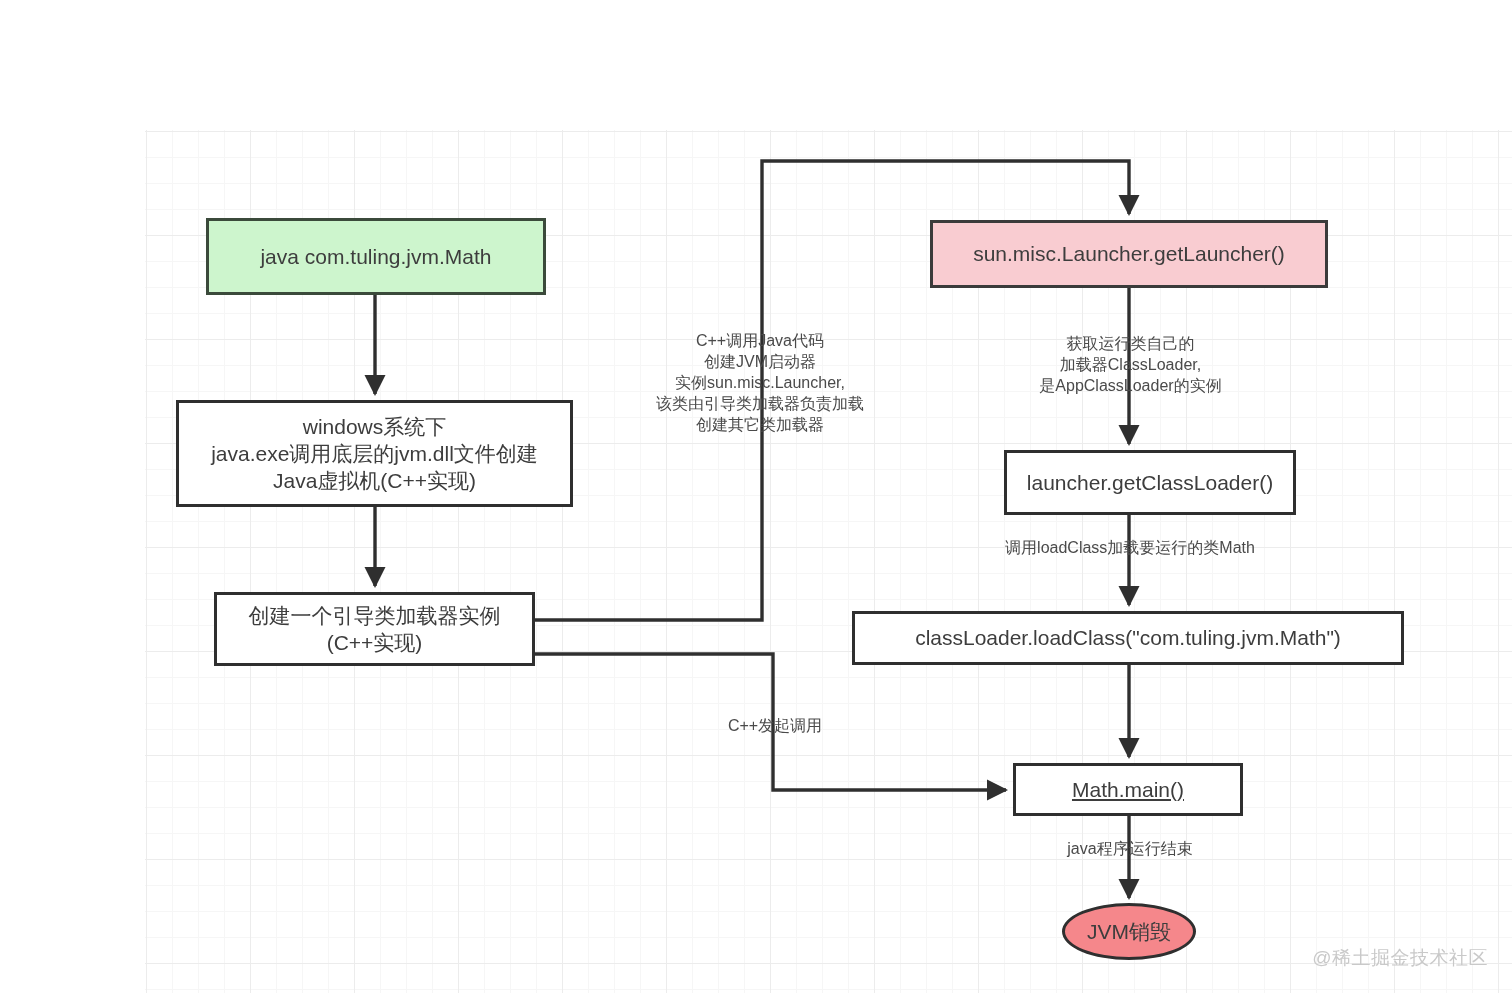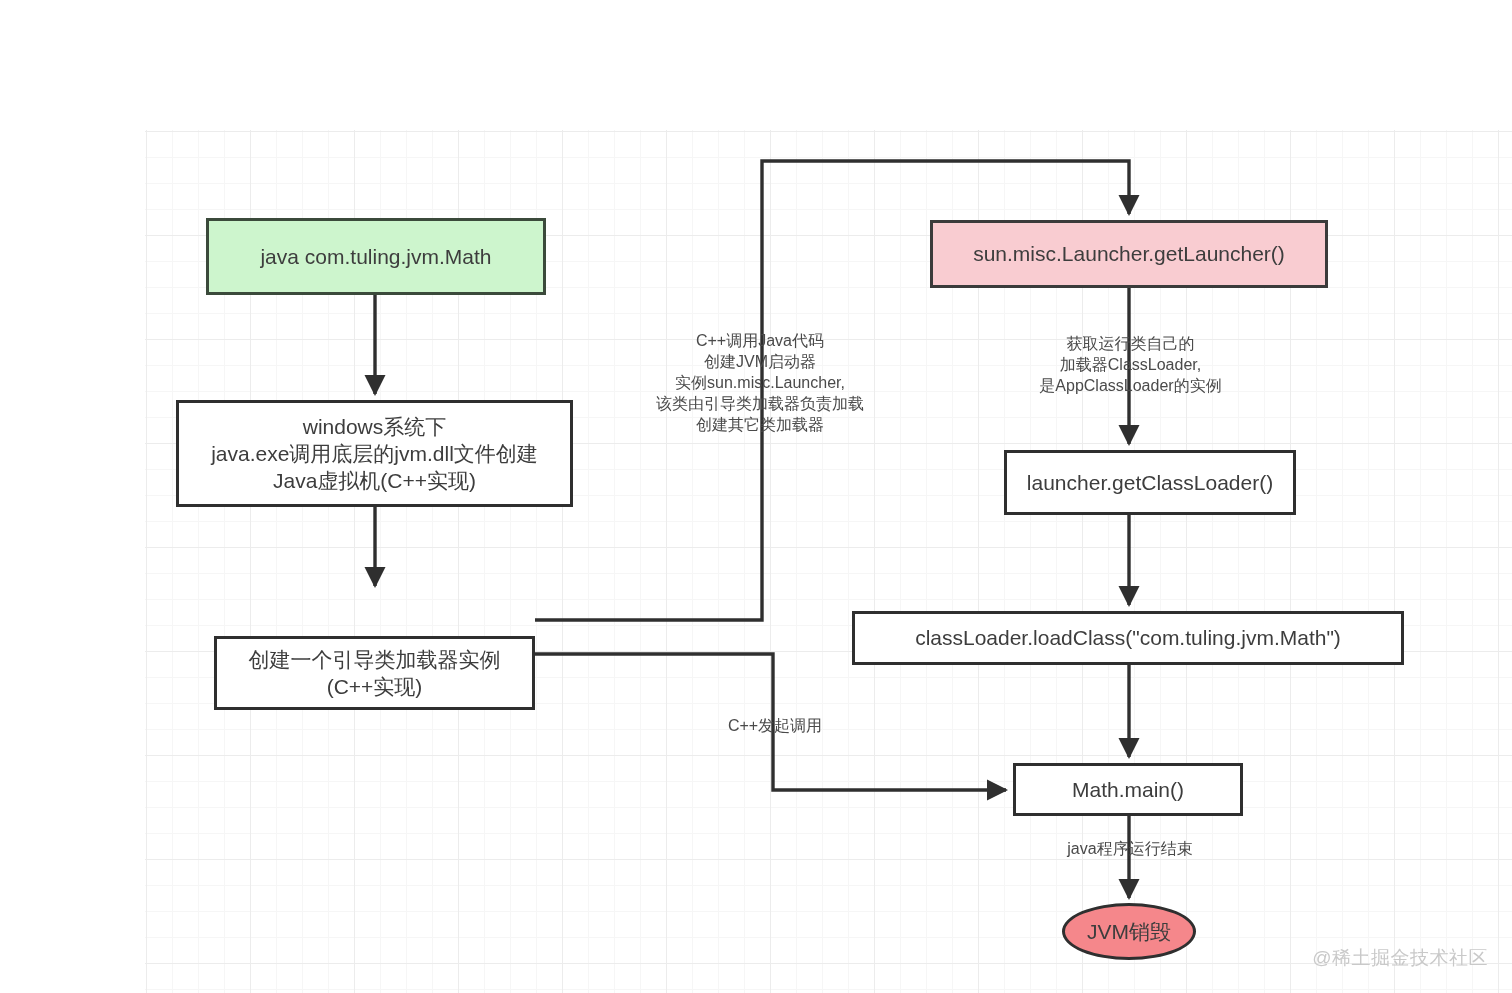--- a/index.html
+++ b/index.html
@@ -126,43 +126,44 @@
       <path d="M1129,816 L1129,898" marker-end="url(#arrow)"></path>
     </g>
   </svg>
 
   <div class="node green" style="left:206px; top:218px; width:340px; height:77px;">java com.tuling.jvm.Math</div>
 
   <div class="node" style="left:176px; top:400px; width:397px; height:107px;">windows系统下
 java.exe调用底层的jvm.dll文件创建
 Java虚拟机(C++实现)</div>
 
-  <div class="node" style="left:214px; top:592px; width:321px; height:74px;margin-top:44px;">创建一个引导类加载器实例
+  <div class="node" style="left:214px; top:592px; width:321px; height:74px;">创建一个引导类加载器实例
 (C++实现)</div>
 
   <div class="node pink" style="left:930px; top:220px; width:398px; height:68px;">sun.misc.Launcher.getLauncher()</div>
 
   <div class="node" style="left:1004px; top:450px; width:292px; height:65px;">launcher.getClassLoader()</div>
 
   <div class="node" style="left:852px; top:611px; width:552px; height:54px;">classLoader.loadClass("com.tuling.jvm.Math")</div>
 
-  <div class="node" style="left:1013px; top:763px; width:230px; height:53px;">Math.main()</div>
+  <div class="node" style="left:1013px; top:763px; width:230px; height:53px;text-decoration:underline;">Math.main()</div>
 
   <div class="node ellipse" style="left:1062px; top:903px; width:134px; height:57px; font-size:21px;">JVM销毁</div>
 
   <div class="edge-label" style="left:600px; top:330px; width:320px;">C++调用Java代码
 创建JVM启动器
 实例sun.misc.Launcher,
 该类由引导类加载器负责加载
 创建其它类加载器</div>
 
   <div class="edge-label" style="left:968px; top:333px; width:325px;">获取运行类自己的
 加载器ClassLoader,
 是AppClassLoader的实例</div>
 
+  <div class="edge-label" style="left:900px; top:537px; width:460px;">调用loadClass加载要运行的类Math</div>
 
 
   <div class="edge-label" style="left:700px; top:715px; width:150px;text-align:center;">C++发起调用</div>
 
   <div class="edge-label" style="left:1005px; top:838px; width:250px;">java程序运行结束</div>
 
   <div id="watermark">@稀土掘金技术社区</div>
 
 </div>
 

